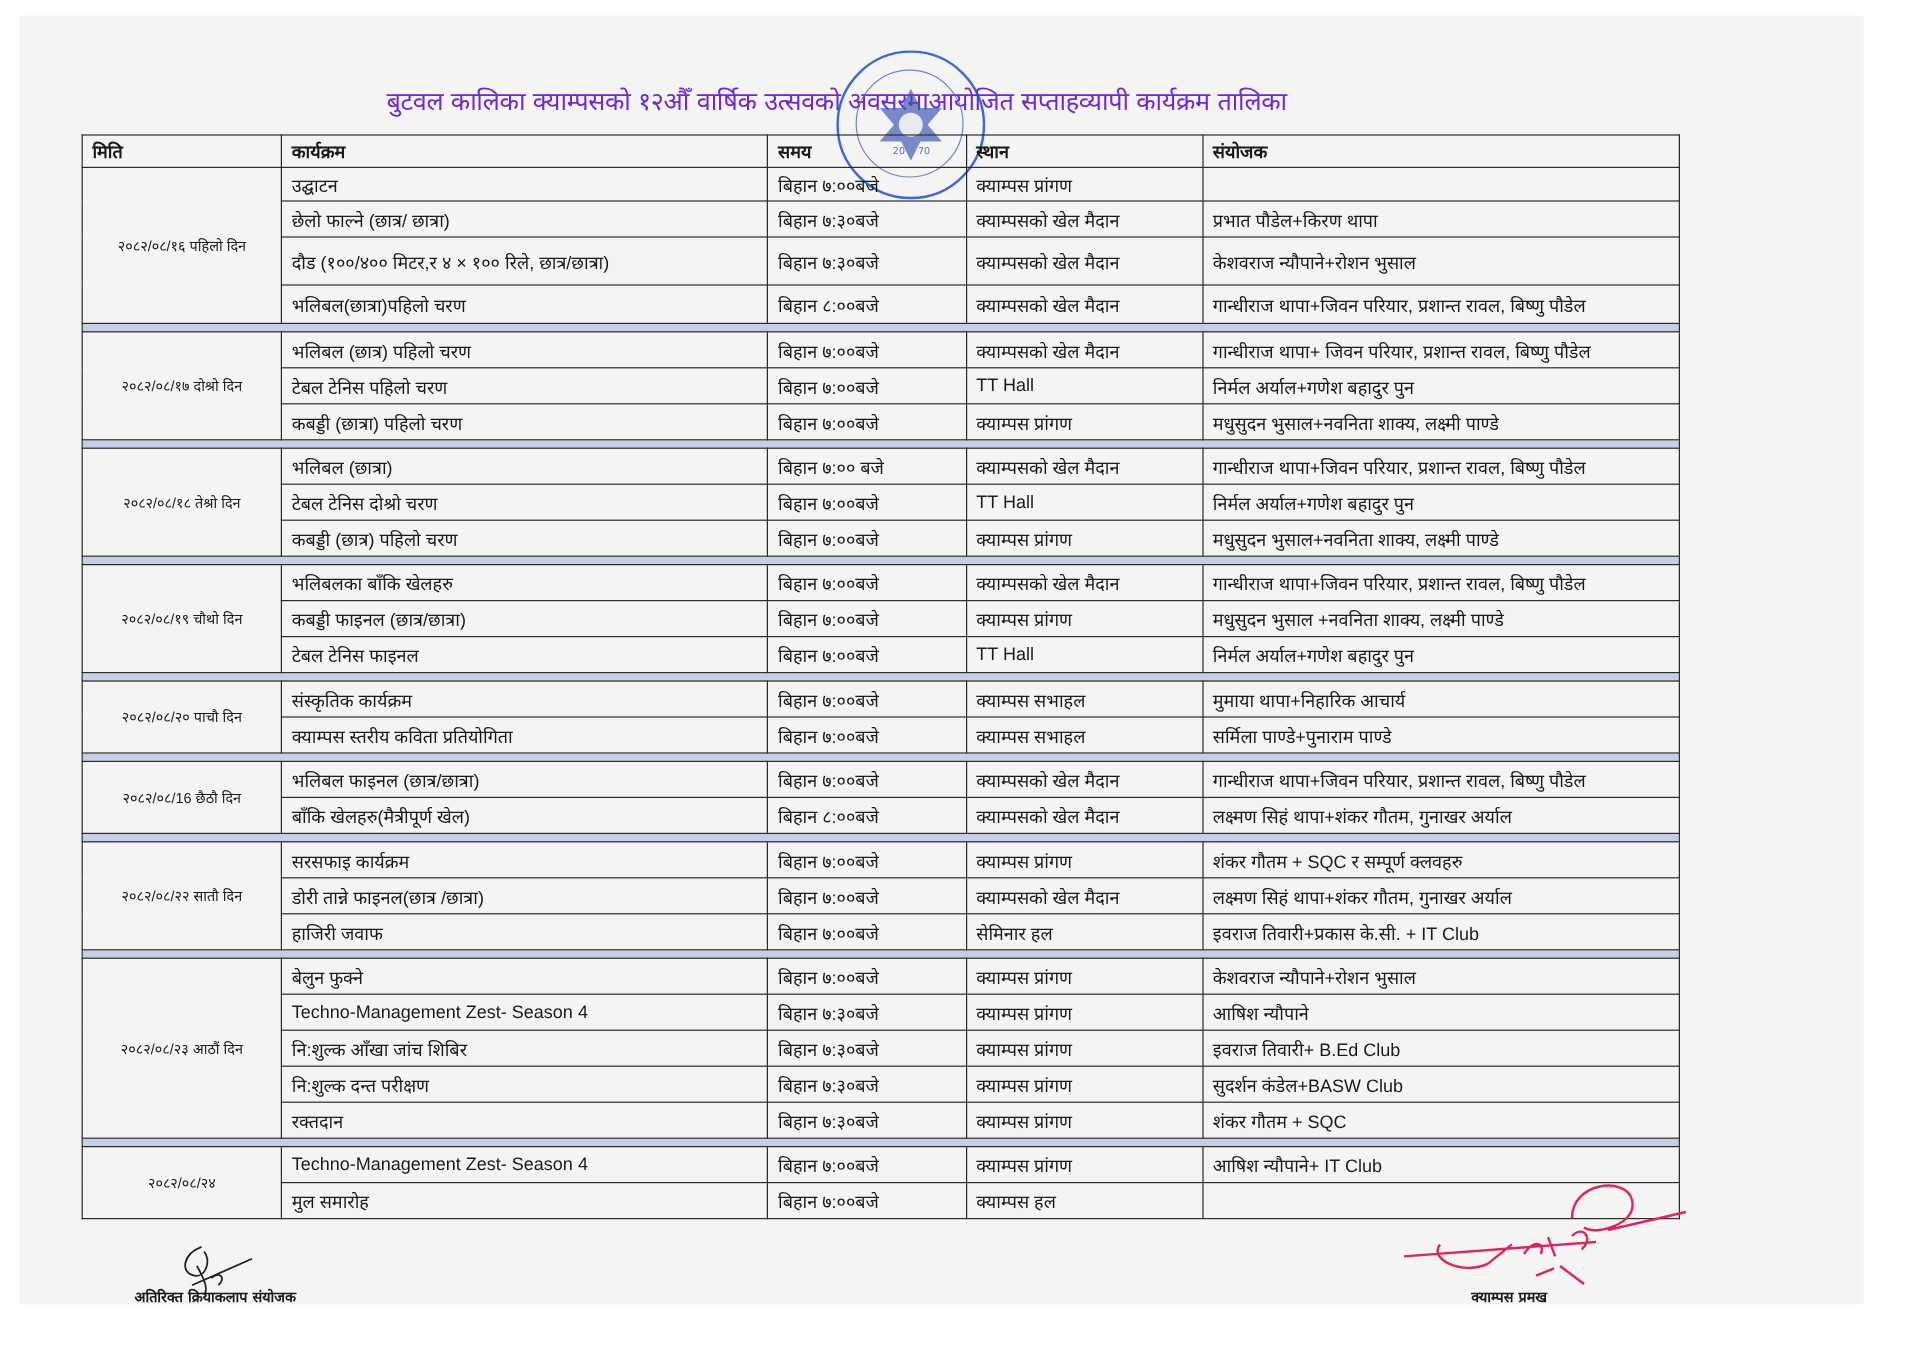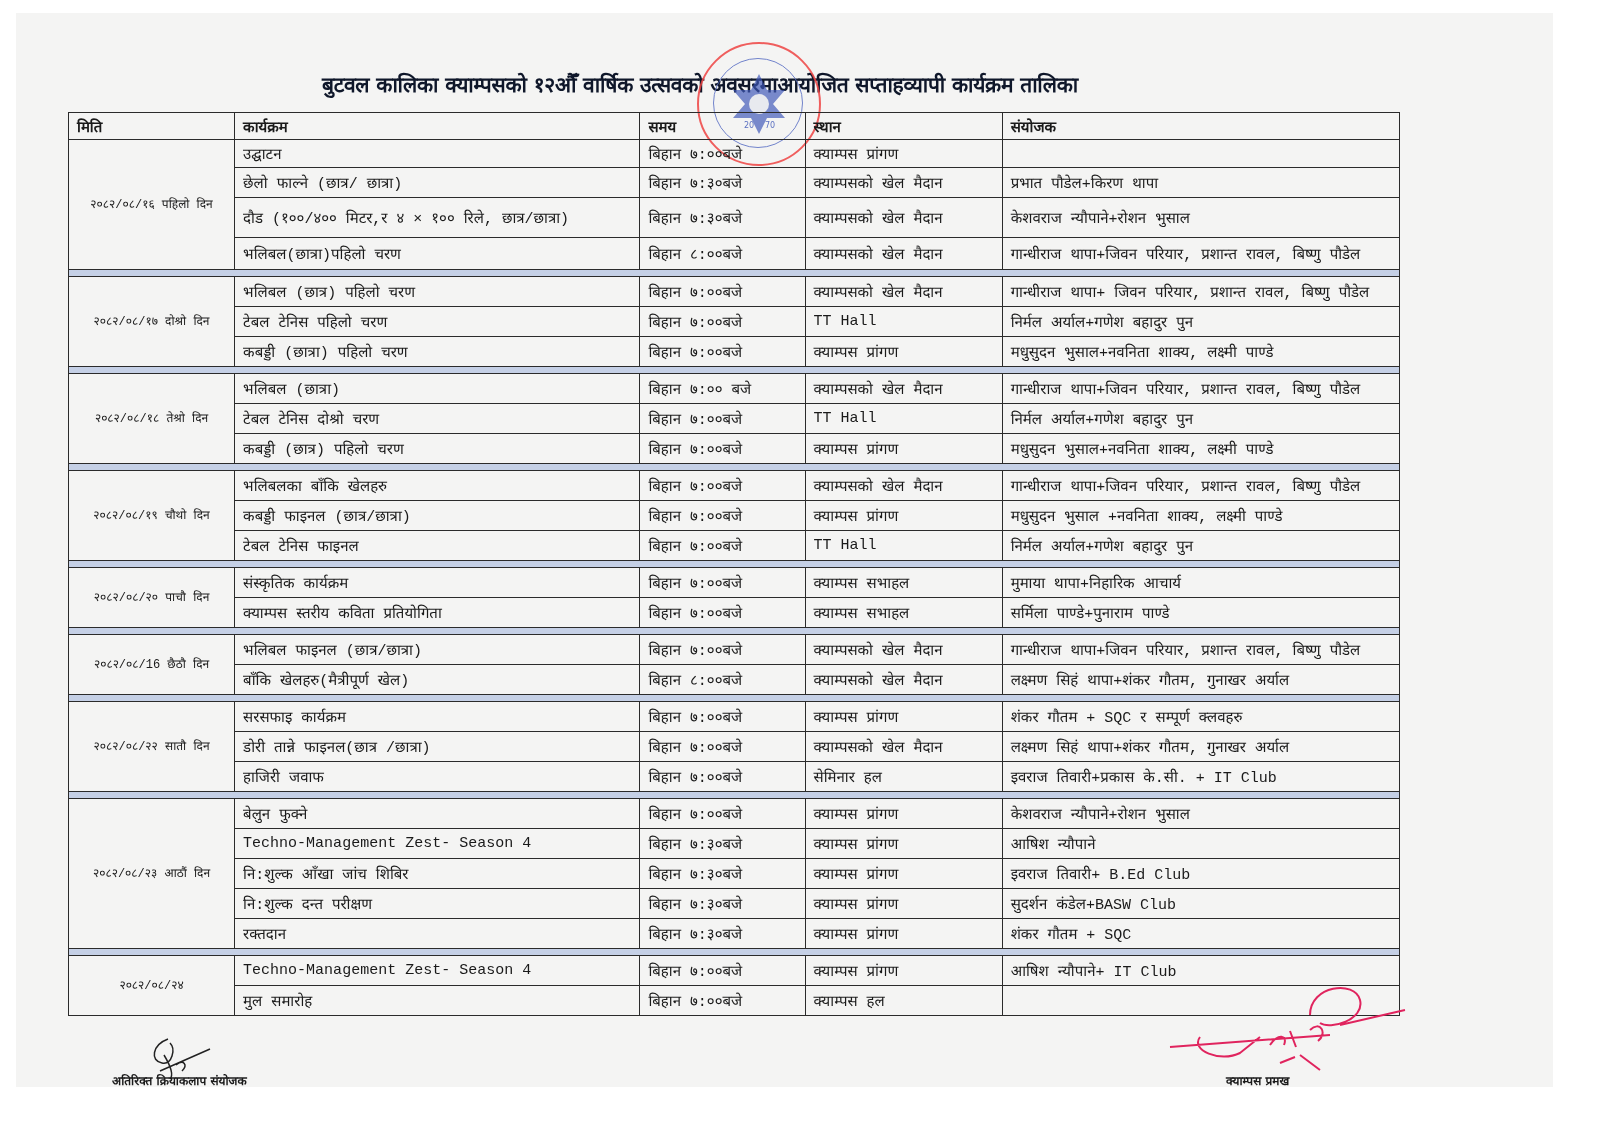--- a/index.html
+++ b/index.html
@@ -1,28 +1,28 @@
 <!DOCTYPE html>
 <html><head>
 <meta charset="utf-8">
 <style>
   html, body { margin:0; padding:0; }
   body { width:1600px; height:1131px; background:#ffffff; position:relative; overflow:hidden;
          font-family:"DejaVu Serif", "Liberation Serif", serif; color:#1a1a1a; }
   .paper { position:absolute; left:16px; top:13px; width:1537px; height:1074px; background:#f4f4f3; }
-  .title { position:absolute; left:322px; top:70px; width:860px; font-size:21px; font-weight:bold;
-           white-space:nowrap; letter-spacing:-0.3px; color:#0f172a;
+  .title { position:absolute; left:322px; top:70px; width:860px; font-size:21px; font-weight:normal;
+           white-space:nowrap; letter-spacing:-0.3px; color:#6d28d9;
            font-family:"DejaVu Sans", "Liberation Sans", sans-serif; }
   .stamp { position:absolute; left:697px; top:42px; width:120px; height:120px; border-radius:50%;
-           border:2px solid #ef4444; opacity:0.85; }
+           border:2px solid #1d4ed8; opacity:0.85; }
   .stamp .inner { position:absolute; left:14px; top:14px; width:88px; height:88px; border-radius:50%;
            border:1.5px solid #5a6fc4; }
   .stamp svg { position:absolute; left:0; top:0; }
   table.sched { position:absolute; left:68px; top:112px; width:1332px; border-collapse:collapse;
-           font-size:15px; font-family:Liberation Mono, monospace; }
+           font-size:15px; font-family:Liberation Sans, sans-serif; }
   table.sched td, table.sched th { border:1.5px solid #2b2b2b; padding:0 8px; text-align:left;
            vertical-align:middle; font-weight:normal; white-space:nowrap; background:transparent; }
   table.sched th { height:26px; font-weight:bold; }
   table.sched td.date { text-align:center; white-space:normal; font-size:12px; line-height:26px; }
   table.sched tr.sep td { height:6px; padding:0; background:#c5d0e6; border-left:1.5px solid #2b2b2b;
            border-right:1.5px solid #2b2b2b; }
   .c1 { width:149px; } .c2 { width:388px; } .c3 { width:148px; } .c4 { width:180px;margin-left:20px; } .c5 { width:380px; }
   .sig-left { position:absolute; left:112px; top:1072px; font-size:12px; font-weight:bold;
            font-family:"DejaVu Sans", "Liberation Sans", sans-serif; }
   .sig-right { position:absolute; left:1226px; top:1072px; font-size:12px; font-weight:bold;

